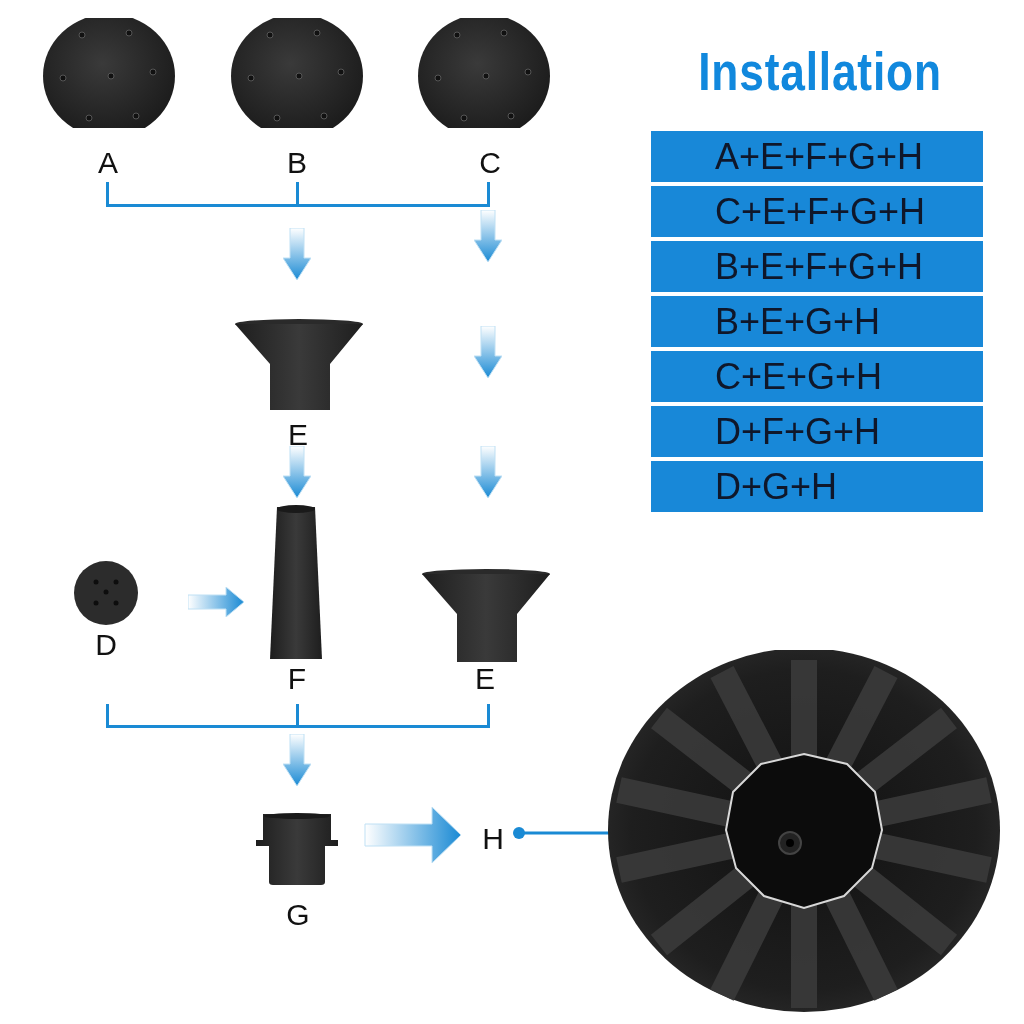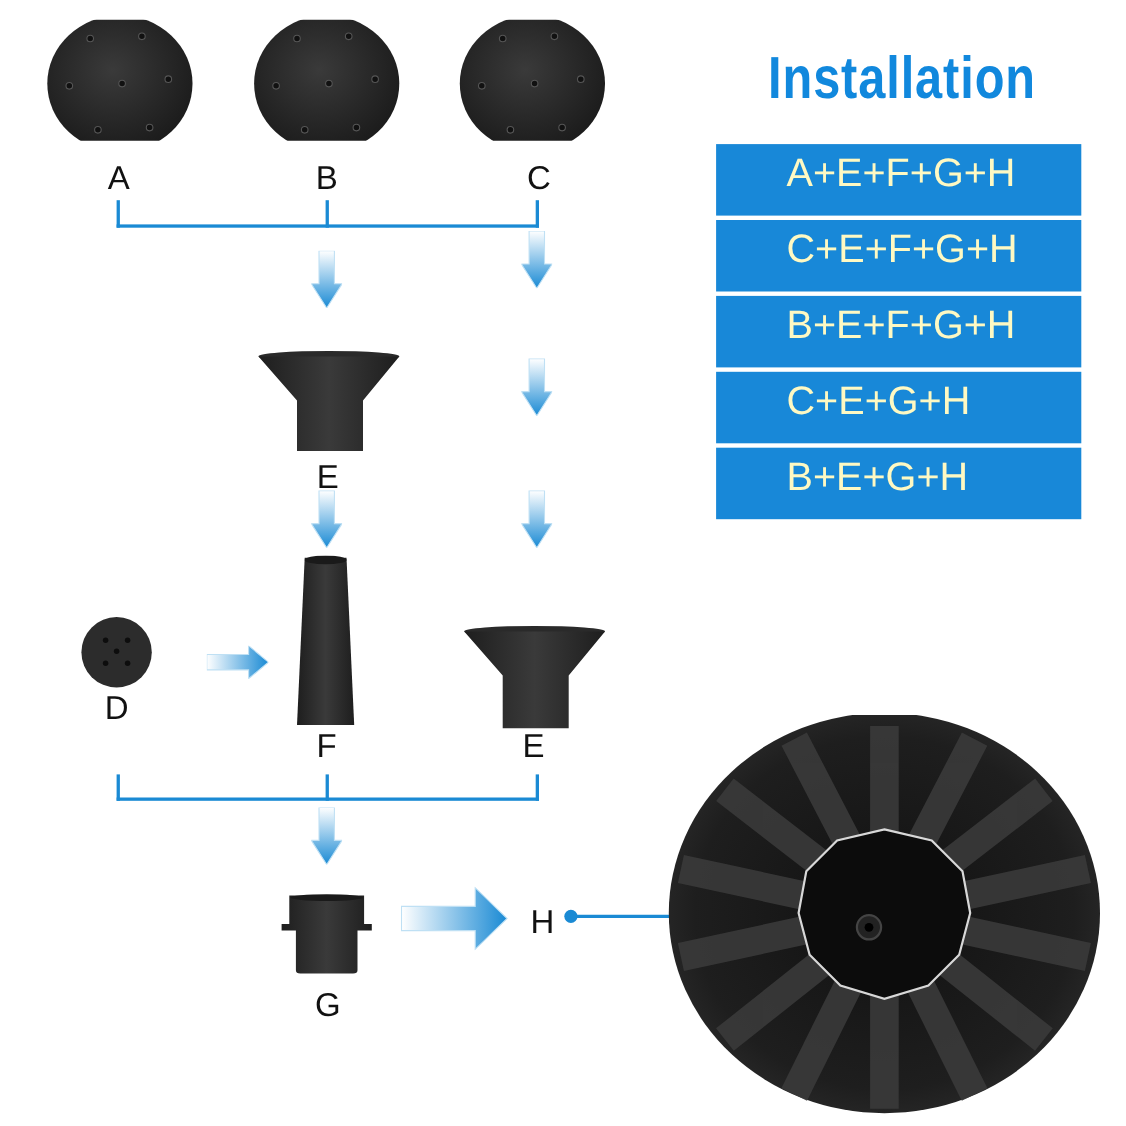--- a/index.html
+++ b/index.html
@@ -1,34 +1,36 @@
 <!DOCTYPE html>
 <html><head>
 <meta charset="utf-8">
 <style>
   html,body{margin:0;padding:0;background:#fff;}
   body{width:1024px;height:1024px;position:relative;overflow:hidden;font-family:"Liberation Sans",sans-serif;}
   .label{position:absolute;font-size:30px;color:#111;font-family:"Liberation Sans",sans-serif;transform:translateX(-50%);}
   .title{position:absolute;left:650px;top:40px;width:340px;text-align:center;font-size:54px;font-weight:bold;color:#1188dd;font-family:"Liberation Sans",sans-serif;transform:scaleX(0.82);letter-spacing:1px;}
   .table{position:absolute;left:651px;top:131px;width:332px;}
-  .row{height:65px;margin-bottom:4px;background:#1888d8;color:#fef9c3;font-size:36px;line-height:51px;padding-left:64px;box-sizing:border-box;font-family:"Liberation Sans",sans-serif;}
+  .row{height:51px;margin-bottom:4px;background:#1888d8;color:#0f172a;font-size:36px;line-height:51px;padding-left:64px;box-sizing:border-box;font-family:"Liberation Sans",sans-serif;}
   .line{position:absolute;background:#1a8ad4;}
   svg{position:absolute;}
 </style>
 </head>
 <body>
 
 <div class="title">Installation</div>
 
 <div class="table">
   <div class="row">A+E+F+G+H</div>
   <div class="row">C+E+F+G+H</div>
   <div class="row">B+E+F+G+H</div>
+  <div class="row">B+E+G+H</div>
   <div class="row">C+E+G+H</div>
-  <div class="row">B+E+G+H</div>
+  <div class="row">D+F+G+H</div>
+  <div class="row">D+G+H</div>
 </div>
 
 <svg style="left:40px;top:18px" width="138" height="110" viewBox="0 0 138 110">
   <defs>
       <radialGradient id="dg" cx="45%" cy="40%" r="60%">
         <stop offset="0" stop-color="#3a3a3a"></stop>
         <stop offset="1" stop-color="#1c1c1c"></stop>
       </radialGradient>
     </defs>
   <ellipse cx="69" cy="58" rx="66" ry="62" fill="url(#dg)"></ellipse>

